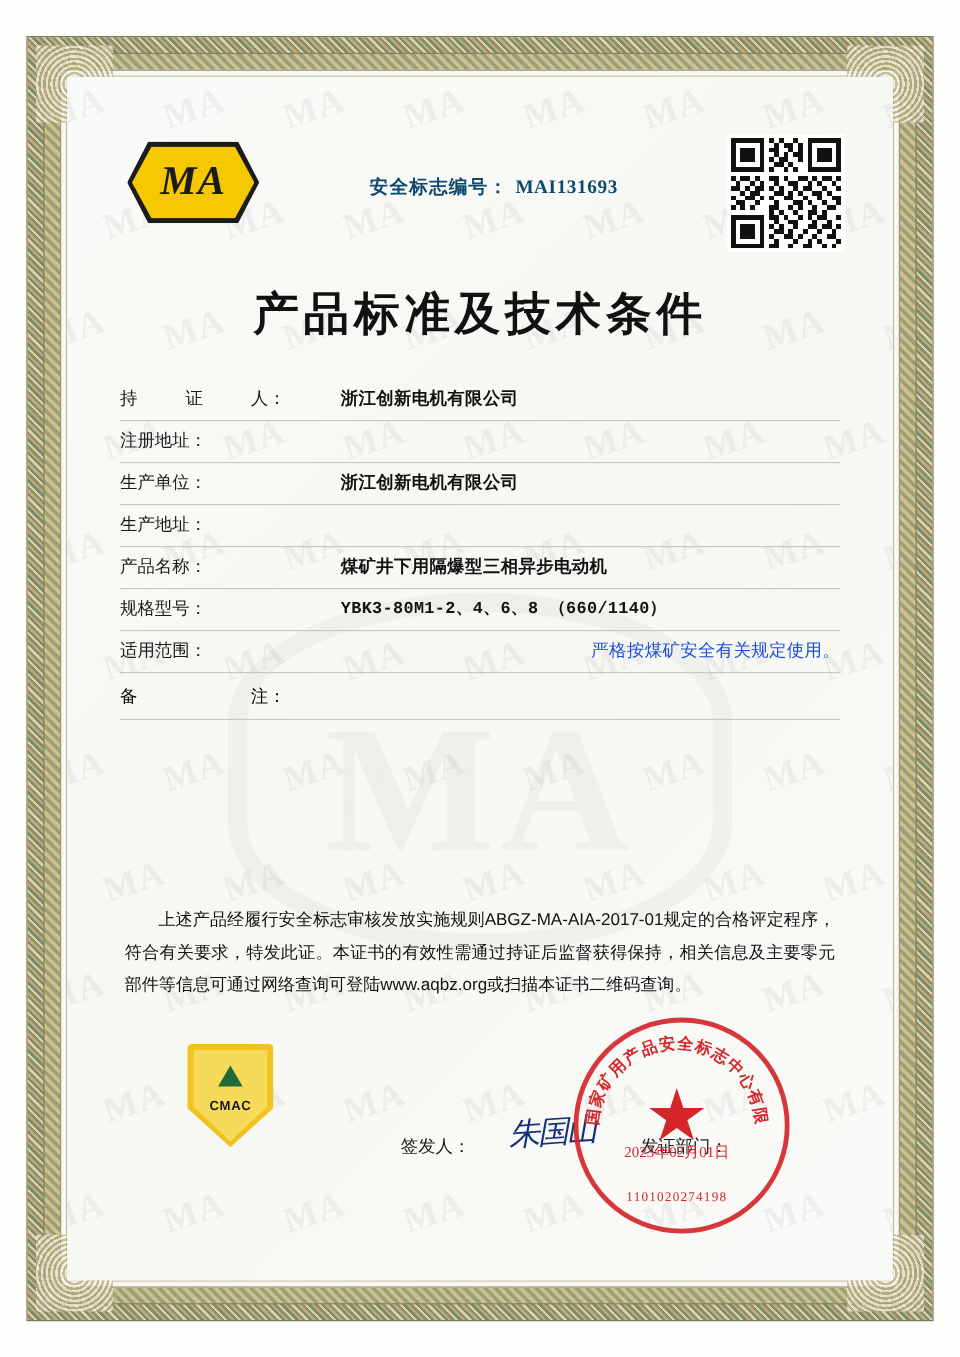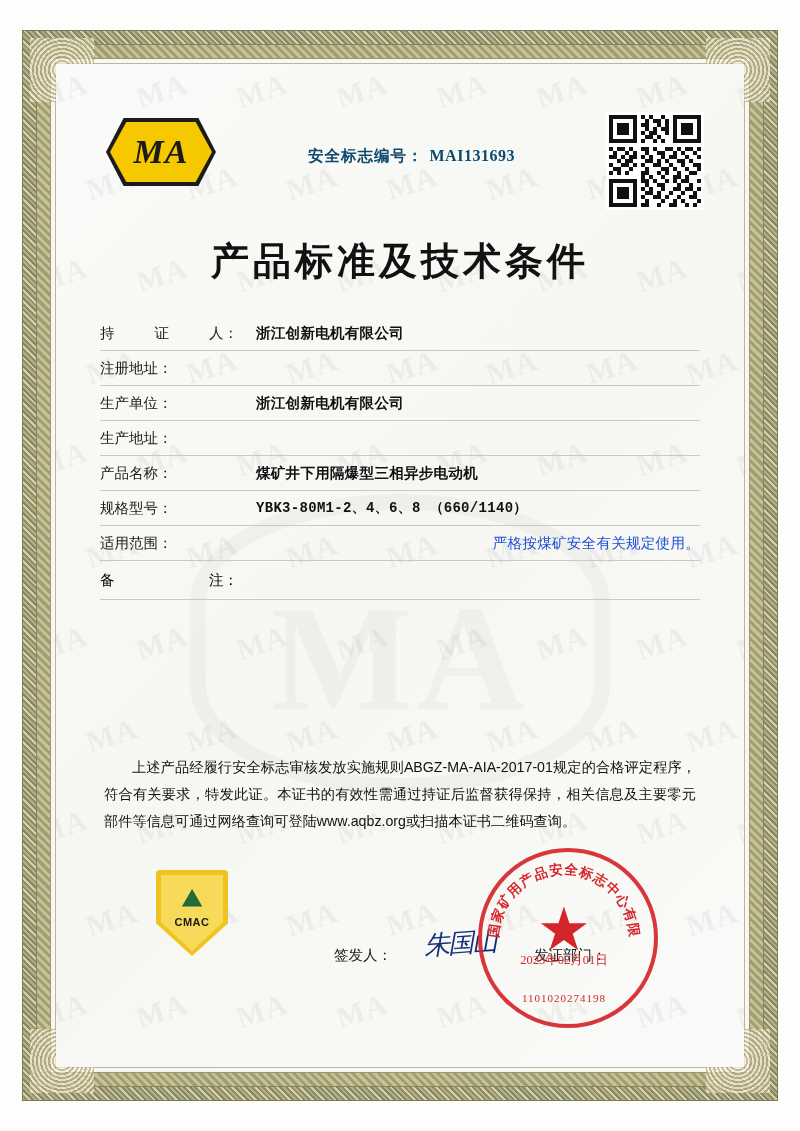--- a/index.html
+++ b/index.html
@@ -235,20 +235,21 @@
     width: 152px;
   }
   .row .v {
     flex: 1;
     font-size: 14.5px;
     line-height: 22px;
     color: #111;
     font-weight: bold;
     letter-spacing: .3px;
     padding-left: 4px;
+    margin-left: 28px;
   }
   .row .v.mono {
     font-family: "Liberation Mono", monospace;
     font-weight: bold;
     font-size: 14px;
   }
   .row.tall { min-height: 52px; }
   .row .v.std {
     font-family: "Liberation Mono", monospace;
     font-weight: normal;

